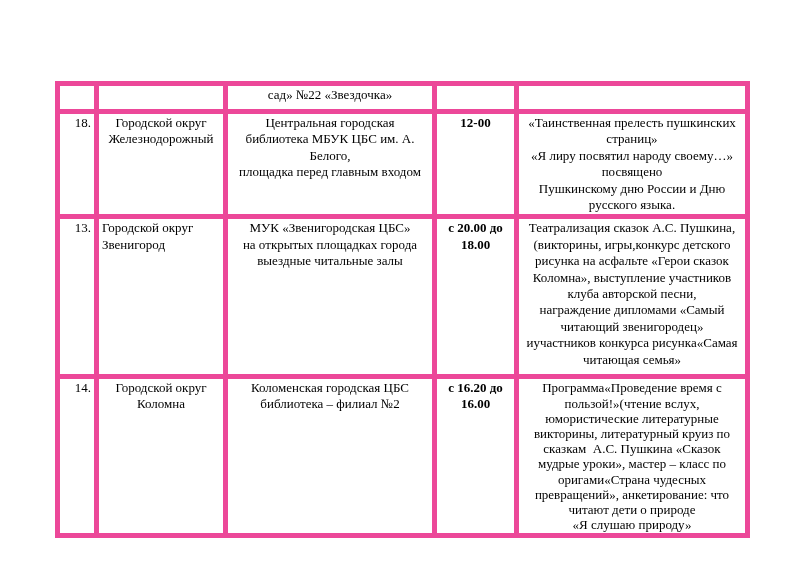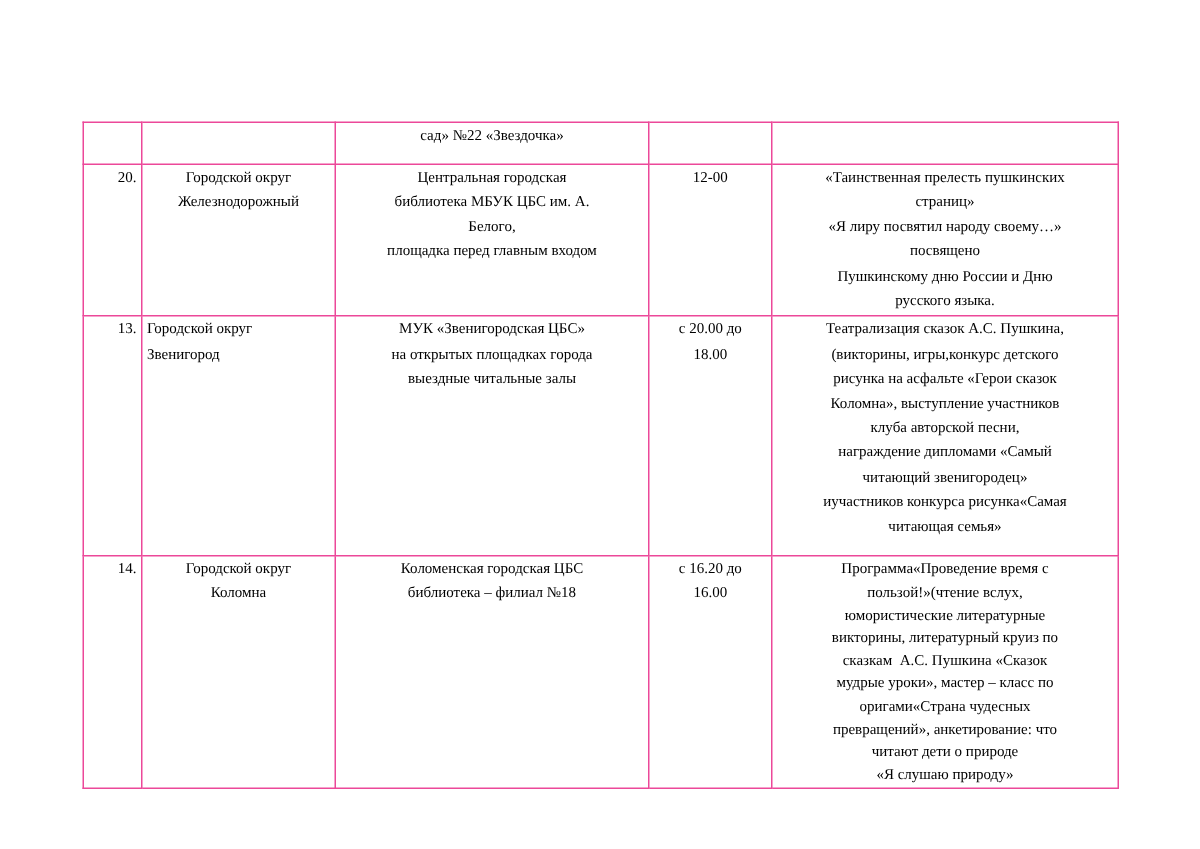--- a/index.html
+++ b/index.html
@@ -14,36 +14,36 @@
     font-family: "Liberation Serif", serif;
     overflow: hidden;
   }
   table.schedule {
     border-collapse: collapse;
     table-layout: fixed;
     margin: 81px 0 0 55px;
     width: 690px;
   }
   td {
-    border: 1px solid #ec4899;
+    border: 5px solid #ec4899;
     vertical-align: top;
-    font-size: 10px;
+    font-size: 13px;
     line-height: 16.4px;
     padding: 1px 2px;
     text-align: center;
     white-space: pre-wrap;
     word-wrap: break-word;
     overflow: hidden;
   }
   td.num {
     text-align: right;
     padding-right: 3px;
   }
   td.time {
-    font-weight: normal;
+    font-weight: bold;
   }
   td.left-align {
     text-align: left;
     padding-left: 3px;
   }
   tr.row-cont  { height: 28px; }
   tr.row-12    { height: 99px; }
   tr.row-13    { height: 160px; }
   tr.row-14    { height: 155px; }
   tr.row-14 td { line-height: 15.2px; }
@@ -61,21 +61,21 @@
   </colgroup>
   <tbody>
     <tr class="row-cont">
       <td class="num"></td>
       <td></td>
       <td>сад» №22 «Звездочка»</td>
       <td class="time"></td>
       <td></td>
     </tr>
     <tr class="row-12">
-      <td class="num">20.</td>
+      <td class="num">18.</td>
       <td>Городской округ
 Железнодорожный</td>
       <td>Центральная городская
 библиотека МБУК ЦБС им. А.
 Белого,
 площадка перед главным входом</td>
       <td class="time">12-00</td>
       <td>«Таинственная прелесть пушкинских
 страниц»
 «Я лиру посвятил народу своему…»
@@ -100,21 +100,21 @@
 награждение дипломами «Самый
 читающий звенигородец»
 иучастников конкурса рисунка«Самая
 читающая семья»</td>
     </tr>
     <tr class="row-14">
       <td class="num">14.</td>
       <td>Городской округ
 Коломна</td>
       <td>Коломенская городская ЦБС
-библиотека – филиал №18</td>
+библиотека – филиал №2</td>
       <td class="time">с 16.20 до
 16.00</td>
       <td>Программа«Проведение время с
 пользой!»(чтение вслух,
 юмористические литературные
 викторины, литературный круиз по
 сказкам  А.С. Пушкина «Сказок
 мудрые уроки», мастер – класс по
 оригами«Страна чудесных
 превращений», анкетирование: что

